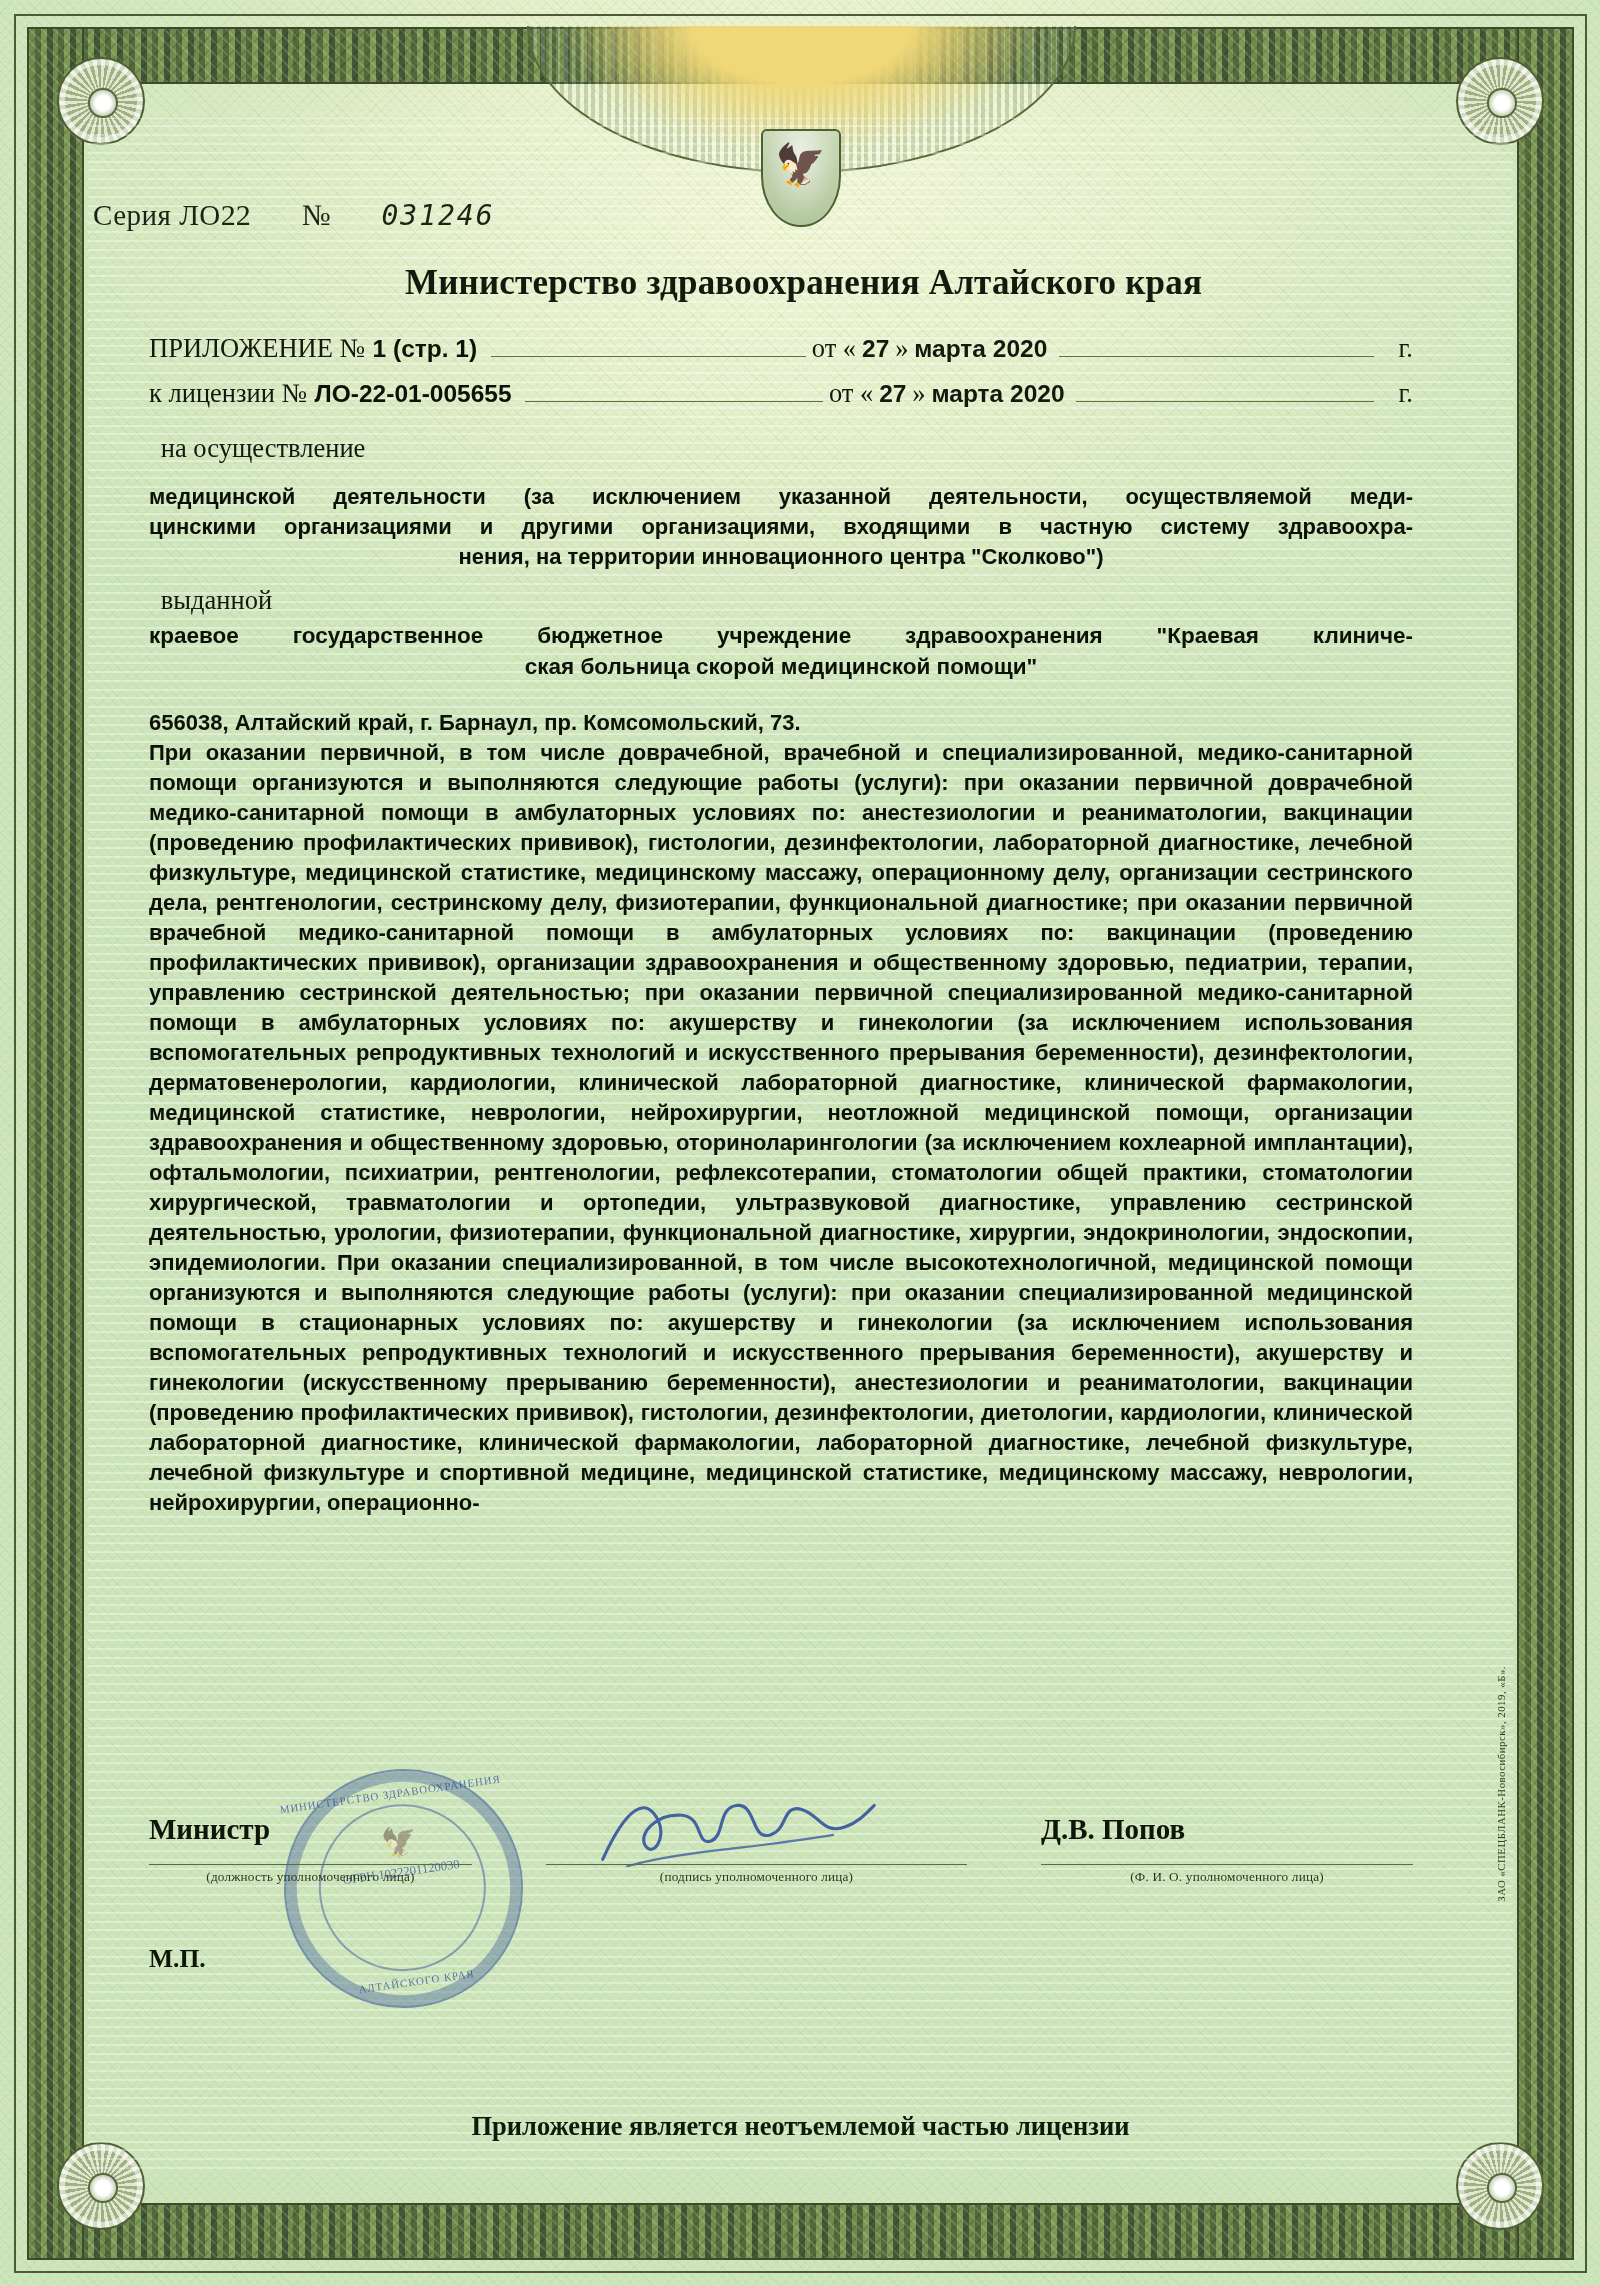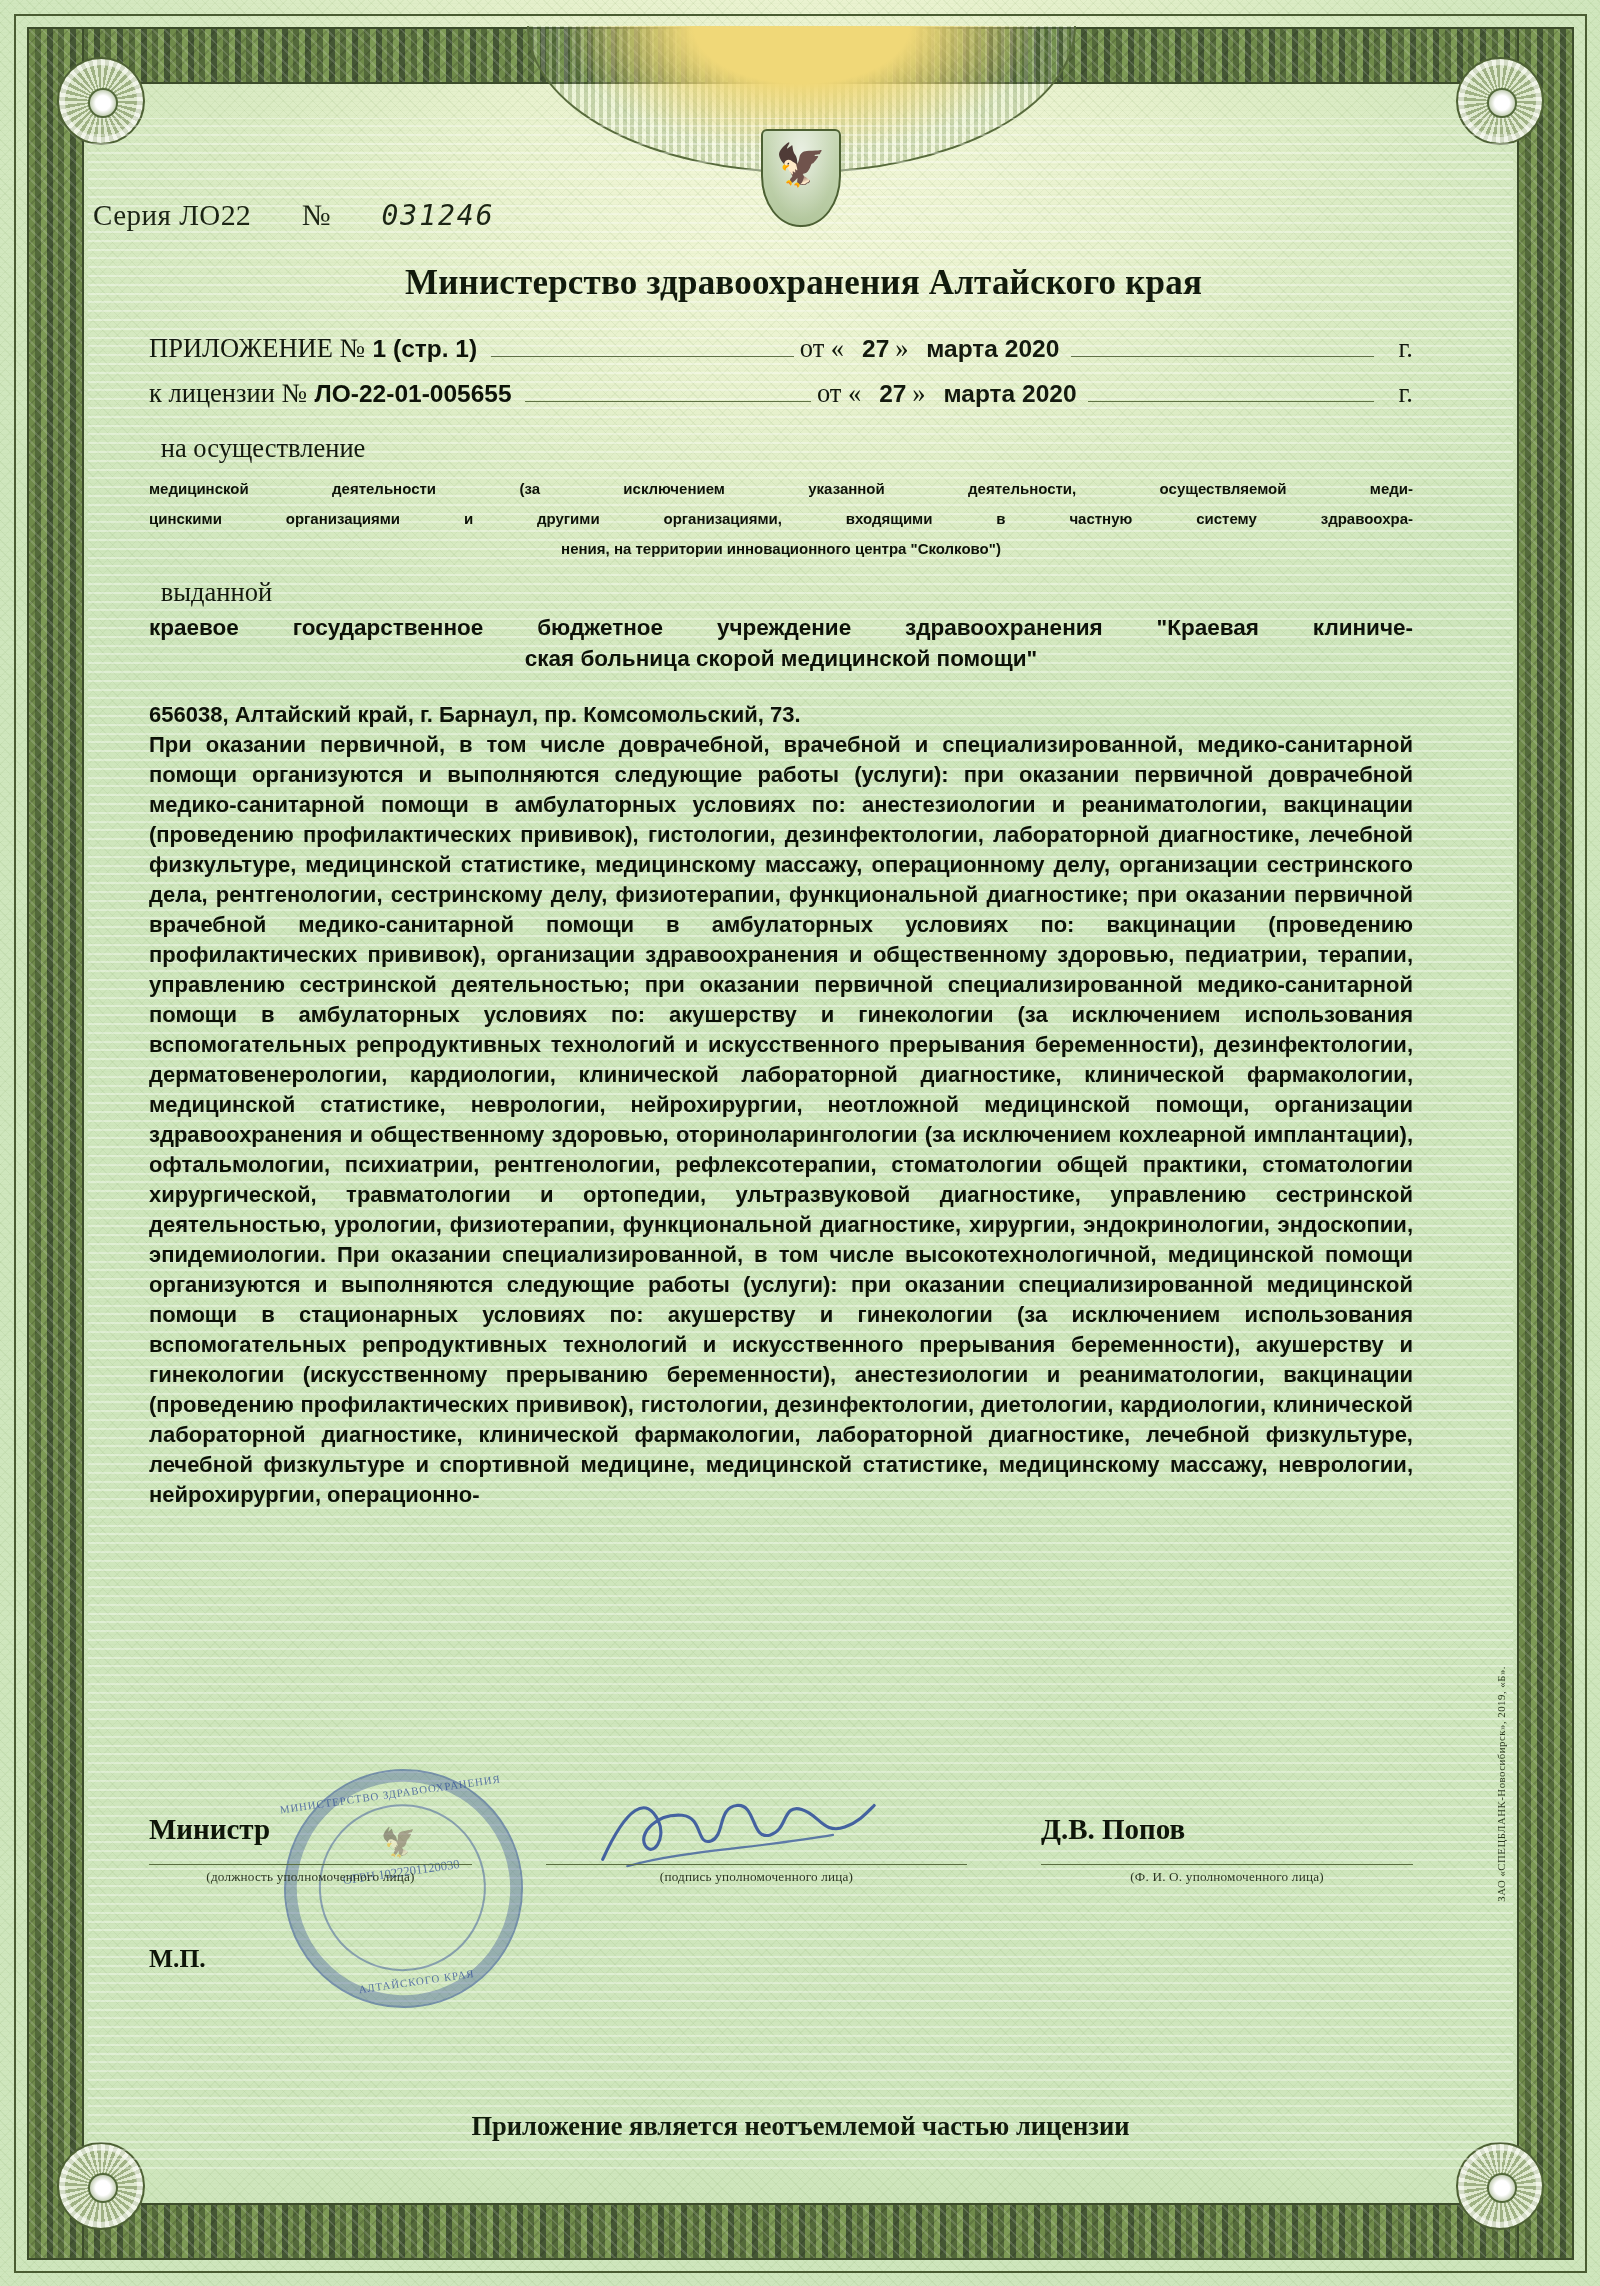--- a/index.html
+++ b/index.html
@@ -217,36 +217,35 @@
     border-bottom: 1px solid #5f7244;
     margin: 0 5.9px 3.9px 5.9px;
     height: 1px;
   }
   .date-part { white-space: nowrap; }
   .dv {
     font-family: "Liberation Sans", sans-serif;
     font-weight: bold;
     font-size: 24.5px;
     padding: 0 5.9px;
-    margin-left: 12px;
   }
   .tail-g { width: 33px; text-align: right; }
 
   
   .section-label {
     font-family: "Liberation Serif", serif;
     font-size: 26.5px;
     color: #13190e;
     margin-left: 11.8px;
   }
   .activity-block {
-    margin-top: 10px;
-    font-family: "Liberation Sans", sans-serif;
-    font-weight: bold;
-    font-size: 15px;
+    margin-top: 18px;
+    font-family: "Liberation Sans", sans-serif;
+    font-weight: bold;
+    font-size: 22px;
     line-height: 30px;
     color: #0c1107;
     text-align: center;
   }
   .activity-block .l1 { text-align: justify; text-align-last: justify; }
 
   .issued-to {
     margin-top: 3.9px;
     font-family: "Liberation Sans", sans-serif;
     font-weight: bold;

